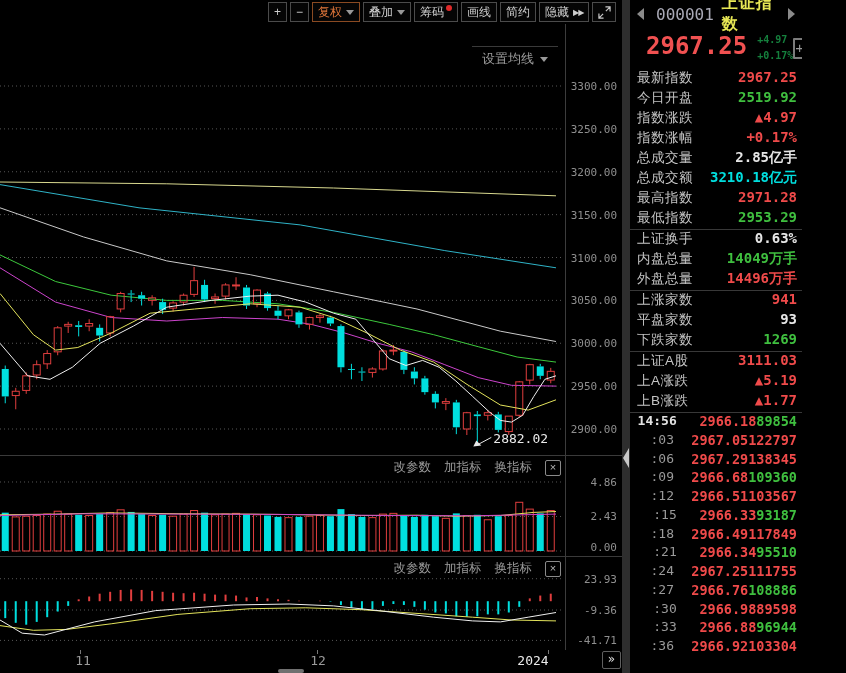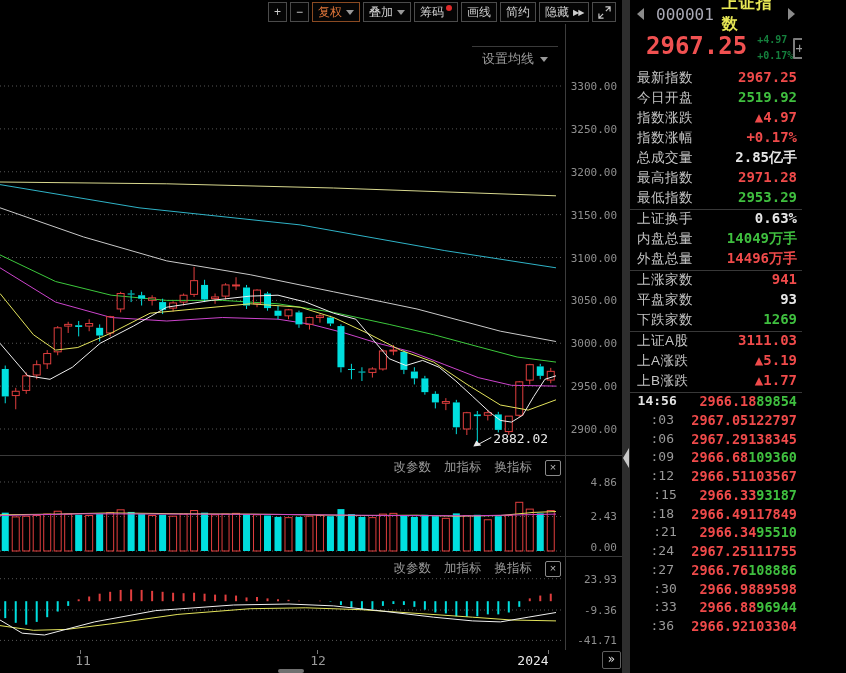--- a/index.html
+++ b/index.html
@@ -495,20 +495,24 @@
         </div>
         <div class="srow">
           <span class="slabel">指数涨幅</span>
           <span class="sval c-red">+0.17%</span>
         </div>
         <div class="srow">
           <span class="slabel">总成交量</span>
           <span class="sval c-white">2.85亿手</span>
         </div>
         <div class="srow">
+          <span class="slabel">总成交额</span>
+          <span class="sval c-cyan">3210.18亿元</span>
+        </div>
+        <div class="srow">
           <span class="slabel">最高指数</span>
           <span class="sval c-red">2971.28</span>
         </div>
         <div class="srow">
           <span class="slabel">最低指数</span>
           <span class="sval c-green">2953.29</span>
         </div>
         <div class="ssep"></div>
         <div class="srow">
           <span class="slabel">上证换手</span>

